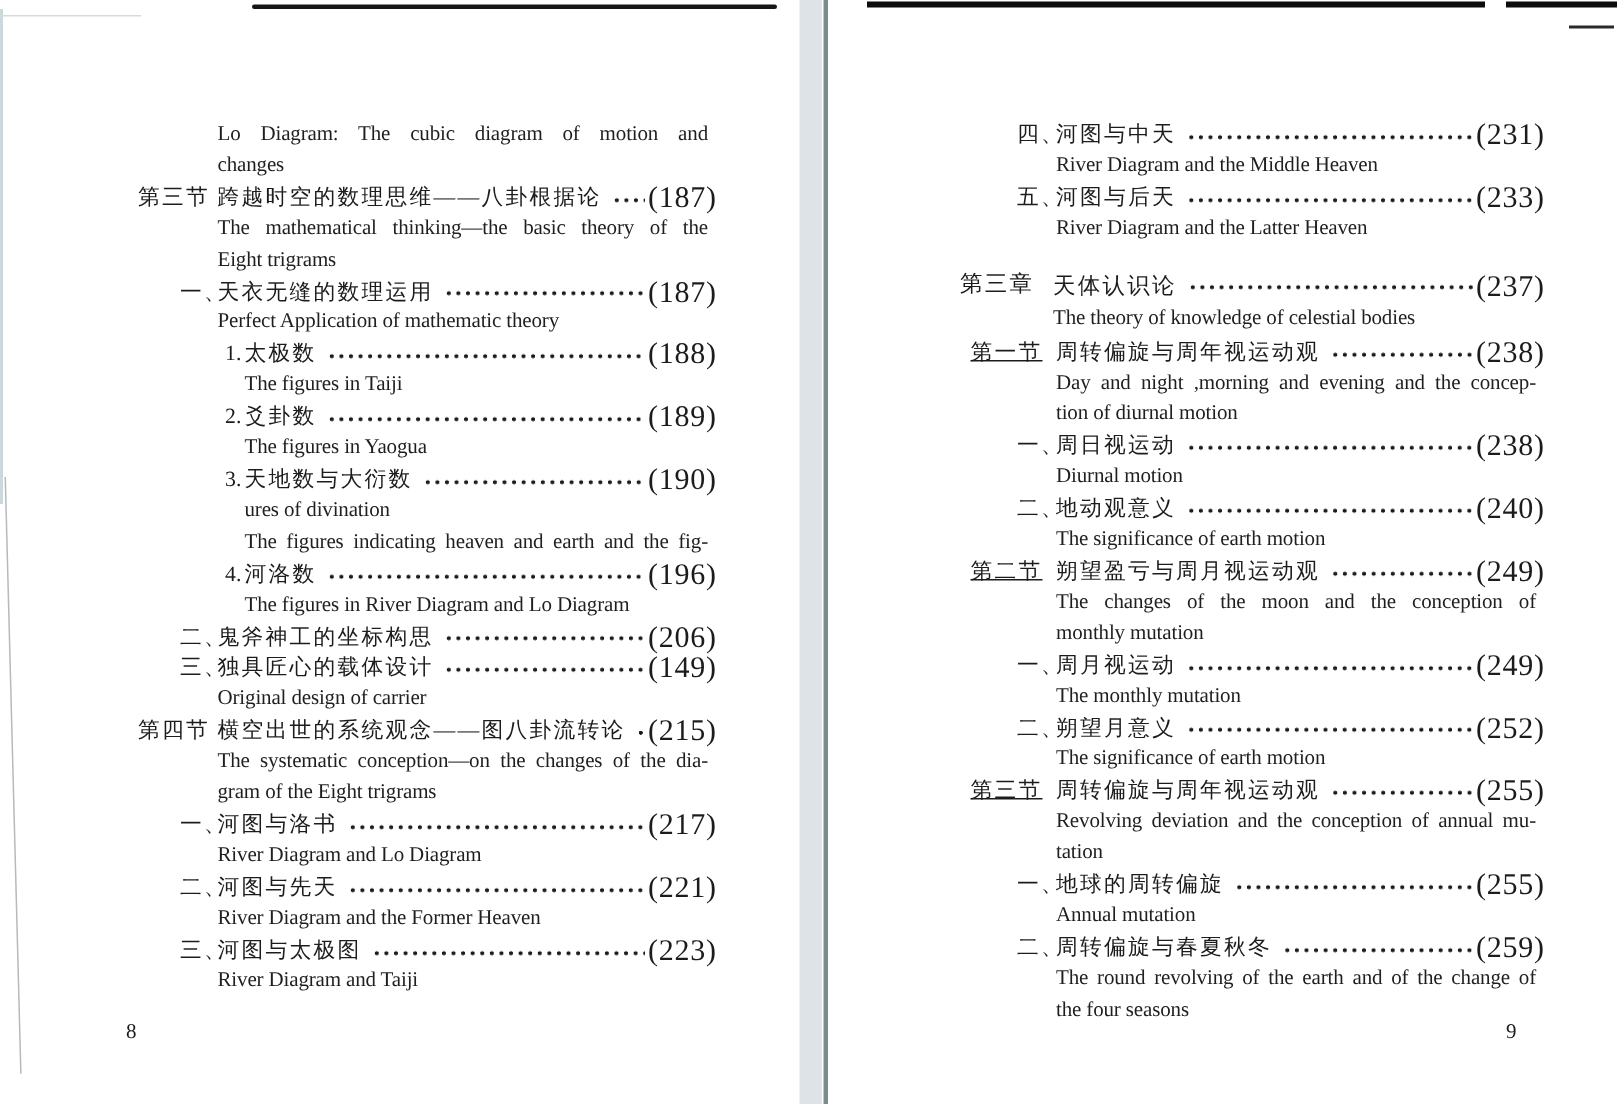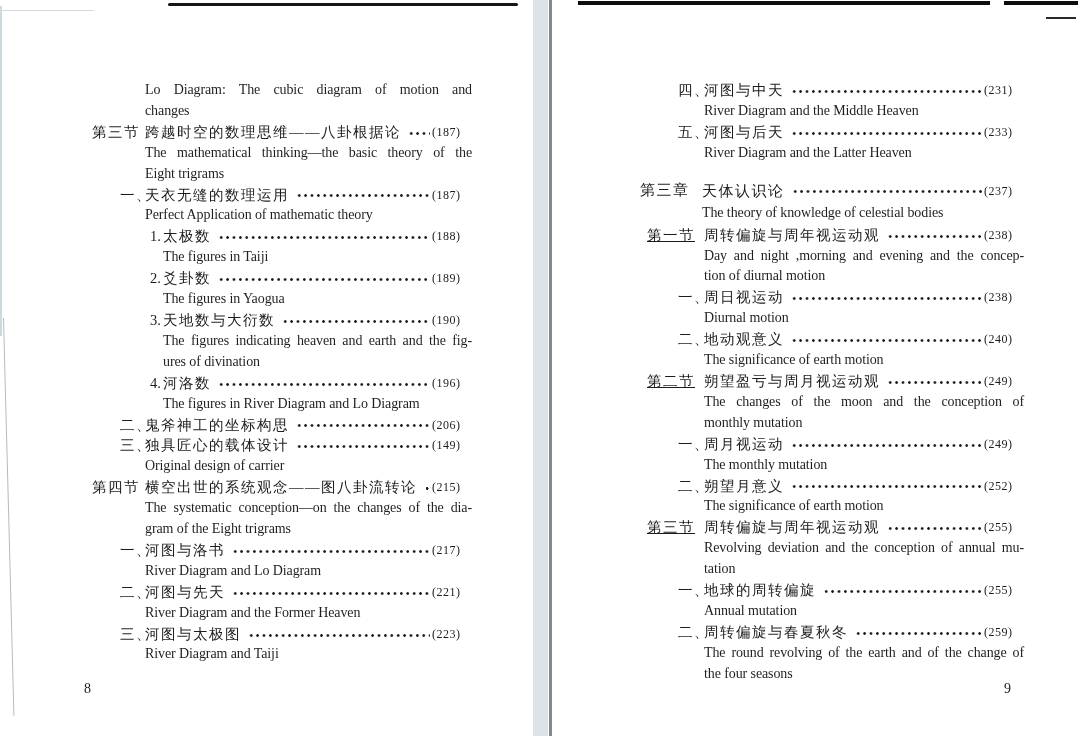--- a/index.html
+++ b/index.html
@@ -32,21 +32,21 @@
        line-height:20.9px;overflow:visible;}
   .body{flex:1 1 auto;min-width:0;}
   .line{line-height:20.9px;}
   .entry.chapter .line{line-height:22.5px;}
   .zhrow{display:flex;align-items:center;white-space:nowrap;}
   .zh{flex:none;font-size:14.5px;letter-spacing:1.5px;}
   .entry.chapter .zh,.entry.chapter .num{font-size:15px;}
   .leader{flex:1 1 auto;align-self:center;height:11px;margin:2px 2px 0 7px;
           background-image:radial-gradient(circle, #1b1b1b 1.15px, rgba(0,0,0,0) 1.5px);
           background-size:6.4px 11px;background-repeat:repeat-x;background-position:left center;}
-  .pg{flex:none;width:40px;text-align:left;font-size:12px;letter-spacing:.5px;}
+  .pg{flex:none;width:40px;text-align:right;font-size:20px;letter-spacing:.5px;}
   .en{font-size:14px;letter-spacing:-.1px;white-space:nowrap;color:#1f1f1f;}
   .en.just{text-align:justify;text-align-last:justify;text-justify:inter-word;white-space:normal;}
   
   .page[data-side="left"] .entry.section{padding-left:0;}
   .page[data-side="left"] .entry.section .num{width:53px;}
   .page[data-side="left"] .entry.item{padding-left:28px;}
   .page[data-side="left"] .entry.item .num{width:25px;}
   .page[data-side="left"] .entry.sub{padding-left:58px;}
   .page[data-side="left"] .entry.sub .num{width:13px;letter-spacing:0;}
   .page[data-side="left"] .entry.cont{padding-left:53px;}
@@ -130,22 +130,22 @@
           </div>
         </div>
         <div class="entry sub">
           <span class="num">3.</span>
           <div class="body">
             <div class="line zhrow">
               <span class="zh">天地数与大衍数</span>
               <span class="leader"></span>
               <span class="pg">(190)</span>
             </div>
+            <div class="line en">ures of divination</div>
             <div class="line en just">The figures indicating heaven and earth and the fig-</div>
-            <div class="line en">ures of divination</div>
           </div>
         </div>
         <div class="entry sub">
           <span class="num">4.</span>
           <div class="body">
             <div class="line zhrow">
               <span class="zh">河洛数</span>
               <span class="leader"></span>
               <span class="pg">(196)</span>
             </div>

